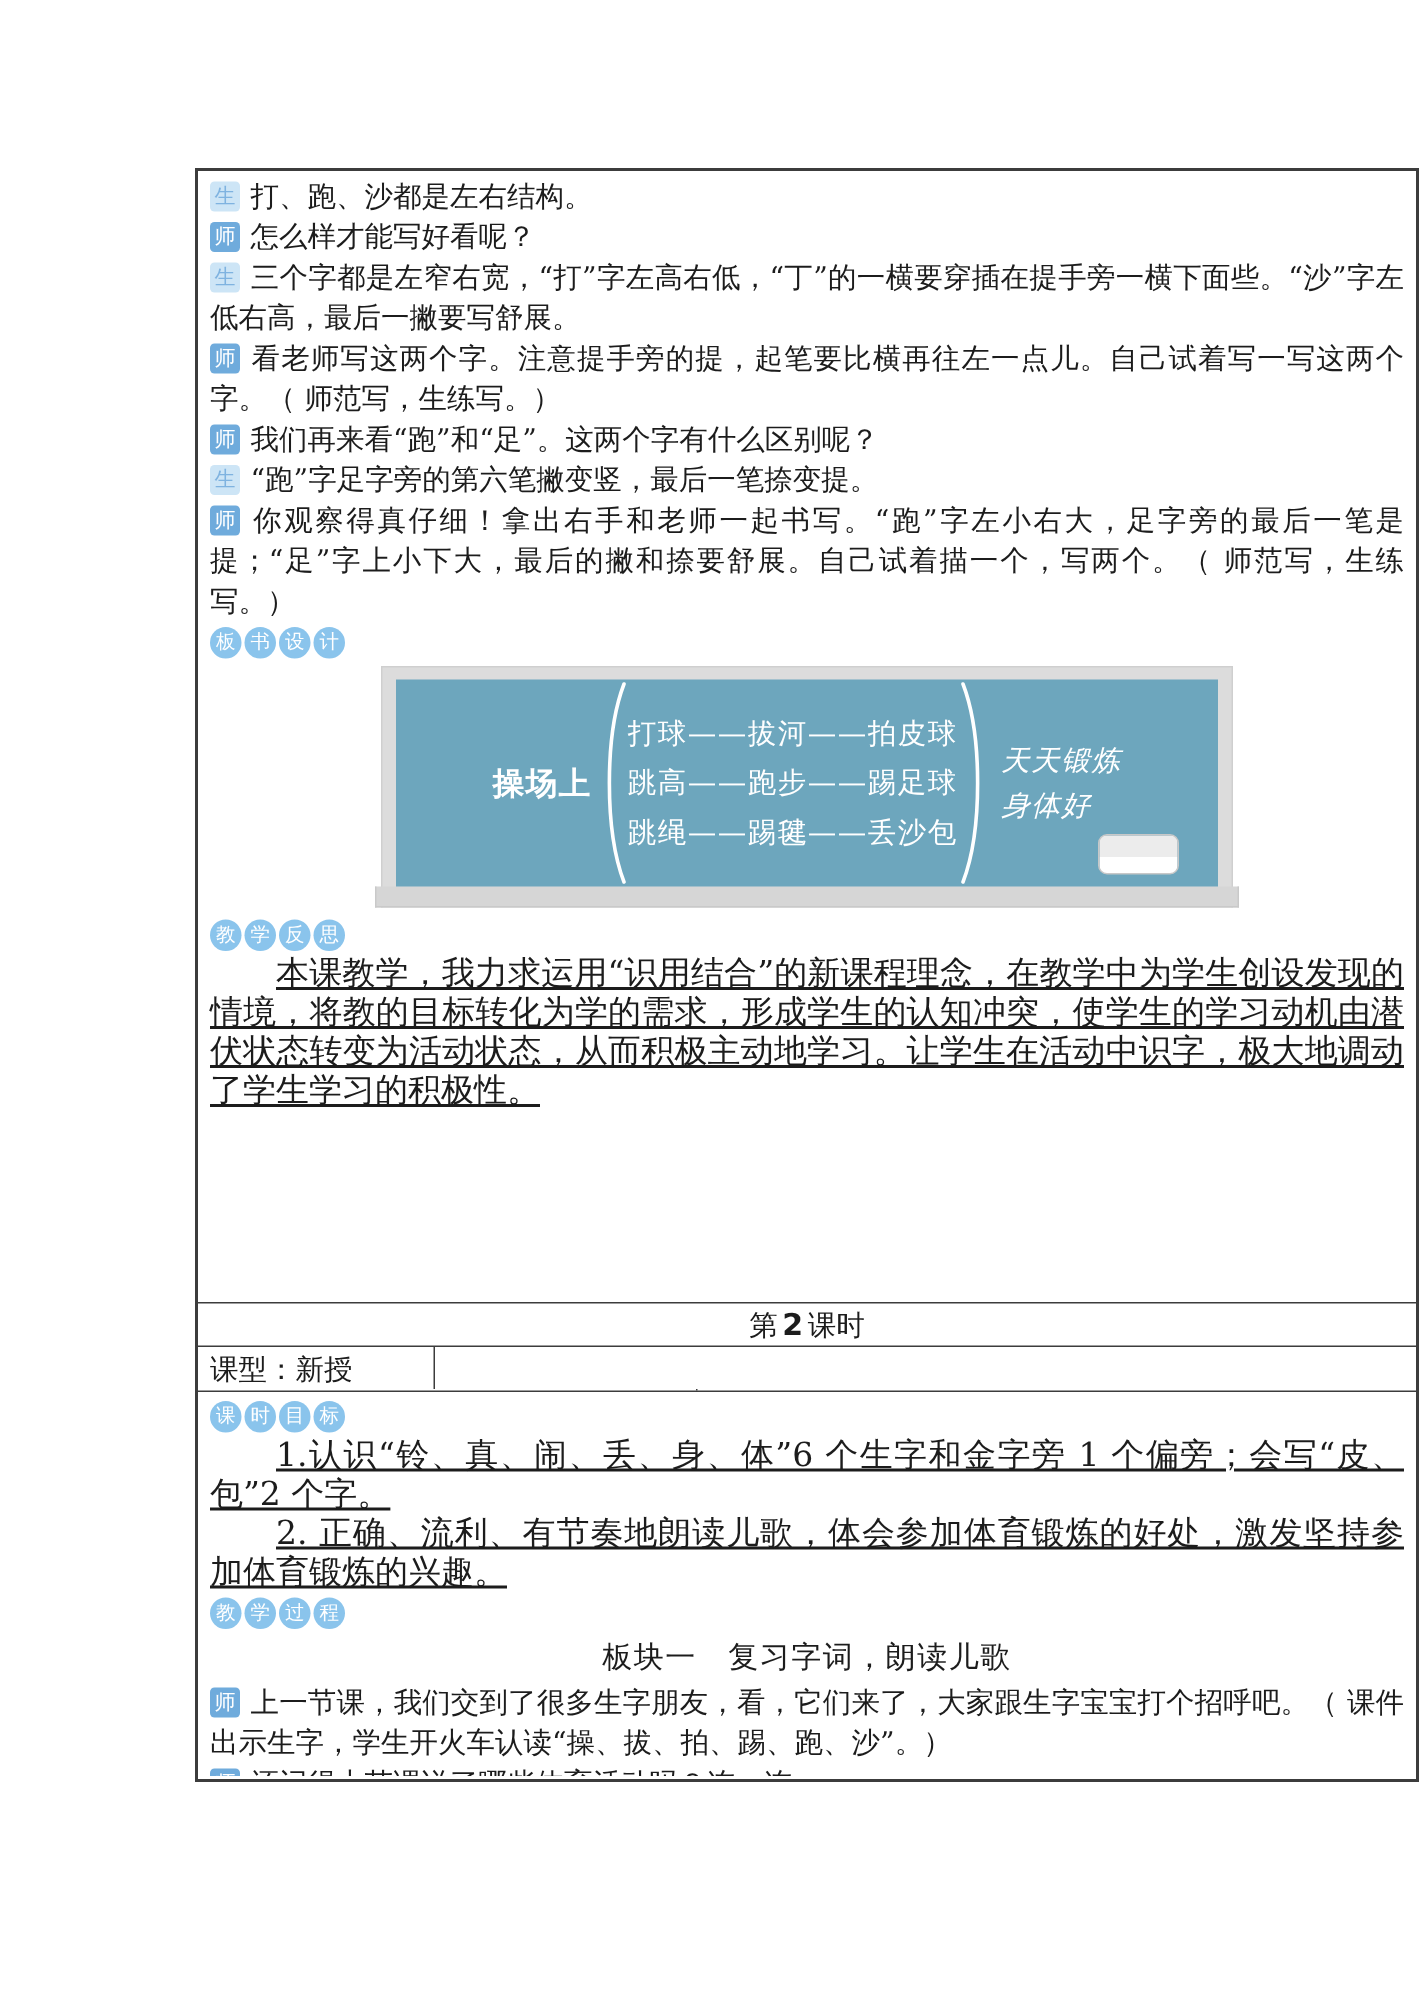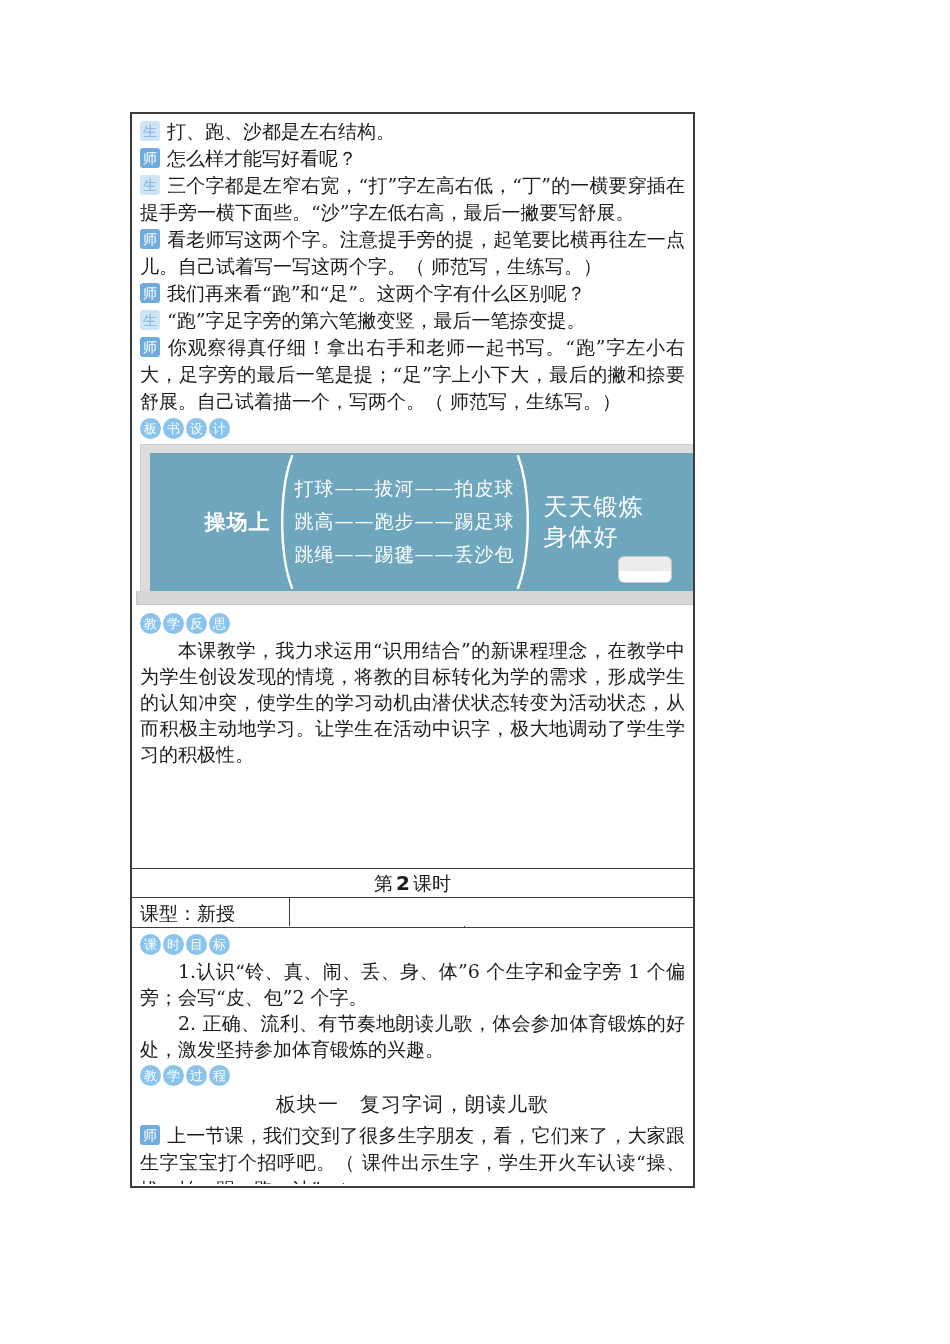--- a/index.html
+++ b/index.html
@@ -1,48 +1,48 @@
 <!DOCTYPE html>
 <html><head>
 <meta charset="utf-8">
 <style>
   html,body{margin:0;padding:0;background:#ffffff;}
   body{width:950px;height:1344px;position:relative;
        font-family:"DejaVu Serif","Liberation Serif",serif;color:#1c1c1c;}
   .sheet{position:absolute;left:0;top:0;width:950px;height:1344px;background:#fff;}
-  .doc-table{position:absolute;left:130px;top:112px;width:565px;height:1076px;
+  .doc-table{position:absolute;left:130px;top:112px;width:816px;height:1076px;
              border:2px solid #3c3c3c;box-sizing:border-box;overflow:hidden;background:#fff;}
   .row{box-sizing:border-box;overflow:hidden;}
   .row1{height:755px;border-bottom:1px solid #3c3c3c;padding:4px 8px 0 8px;}
   .row2{height:29px;border-bottom:1px solid #3c3c3c;text-align:center;font-size:19px;line-height:28px;}
   .row3{height:30px;border-bottom:1px solid #3c3c3c;display:flex;font-size:19px;flex-direction:column;}
   .row4{height:256px;padding:3px 8px 0 8px;}
   .dia{margin:0;font-size:19px;line-height:27px;text-align:justify;}
   .badge{display:inline-block;width:20px;height:20px;line-height:21px;text-align:center;
          font-size:14px;border-radius:3px;margin-right:7px;vertical-align:2px;
          font-family:"DejaVu Sans","Liberation Sans",sans-serif;}
   .badge.student{background:#cde5f6;color:#7fb3e0;}
   .badge.teacher{background:#6fabdc;color:#ffffff;}
   .section-badge{display:flex;gap:2px;margin:3px 0 3px 0;}
   .circle{width:21px;height:21px;border-radius:50%;background:#8ac4ec;color:#fff;
           font-size:13px;line-height:22px;text-align:center;
           font-family:"DejaVu Sans","Liberation Sans",sans-serif;}
-  .para{margin:0;font-size:19px;line-height:26px;text-align:justify;}
+  .para{margin:0;font-size:22px;line-height:26px;text-align:justify;text-decoration:underline;}
   .indent{text-indent:2em;}
   
   .board-wrap{width:568px;margin:5px auto 8px auto;position:relative;}
   .board-frame{background:#dcdcdc;padding:8px 9px 0 9px;border:1px solid #cfcfcf;border-bottom:none;}
   .board{background:#6da6bd;height:138px;position:relative;display:flex;
          align-items:center;justify-content:center;color:#ffffff;}
   .tray{height:13px;background:#d6d6d6;margin:0 -14px;border:1px solid #c9c9c9;border-top:none;}
   .board-content{display:flex;align-items:center;}
   .board-prefix{font-size:21px;font-weight:600;margin-right:4px;letter-spacing:1px;}
   .board-rows div{font-size:19px;margin:7px 0;letter-spacing:1px;white-space:nowrap;}
   .paren{display:block;}
-  .board-right{margin-left:9px;font-size:24px;line-height:30px;letter-spacing:1px;}
+  .board-right{margin-left:9px;font-size:19px;line-height:30px;letter-spacing:1px;font-style:italic;}
   .eraser{position:absolute;right:26px;bottom:8px;width:54px;height:27px;border-radius:6px;
           background:linear-gradient(#ececec 0 58%,#ffffff 58% 100%);border:1px solid #c8c8c8;box-sizing:border-box;}
   
   .bold-num{font-weight:bold;font-size:20px;padding:0 3px;
             font-family:"DejaVu Sans","Liberation Sans",sans-serif;}
   .cell{padding:2px 8px 0 8px;line-height:26px;box-sizing:border-box;}
   .c1{width:158px;border-right:1px solid #3c3c3c;}
   .c2{width:333px;border-right:1px solid #3c3c3c;text-align:right;}
   .c3{flex:1;}
   .sp-month{margin-left:64px;}

